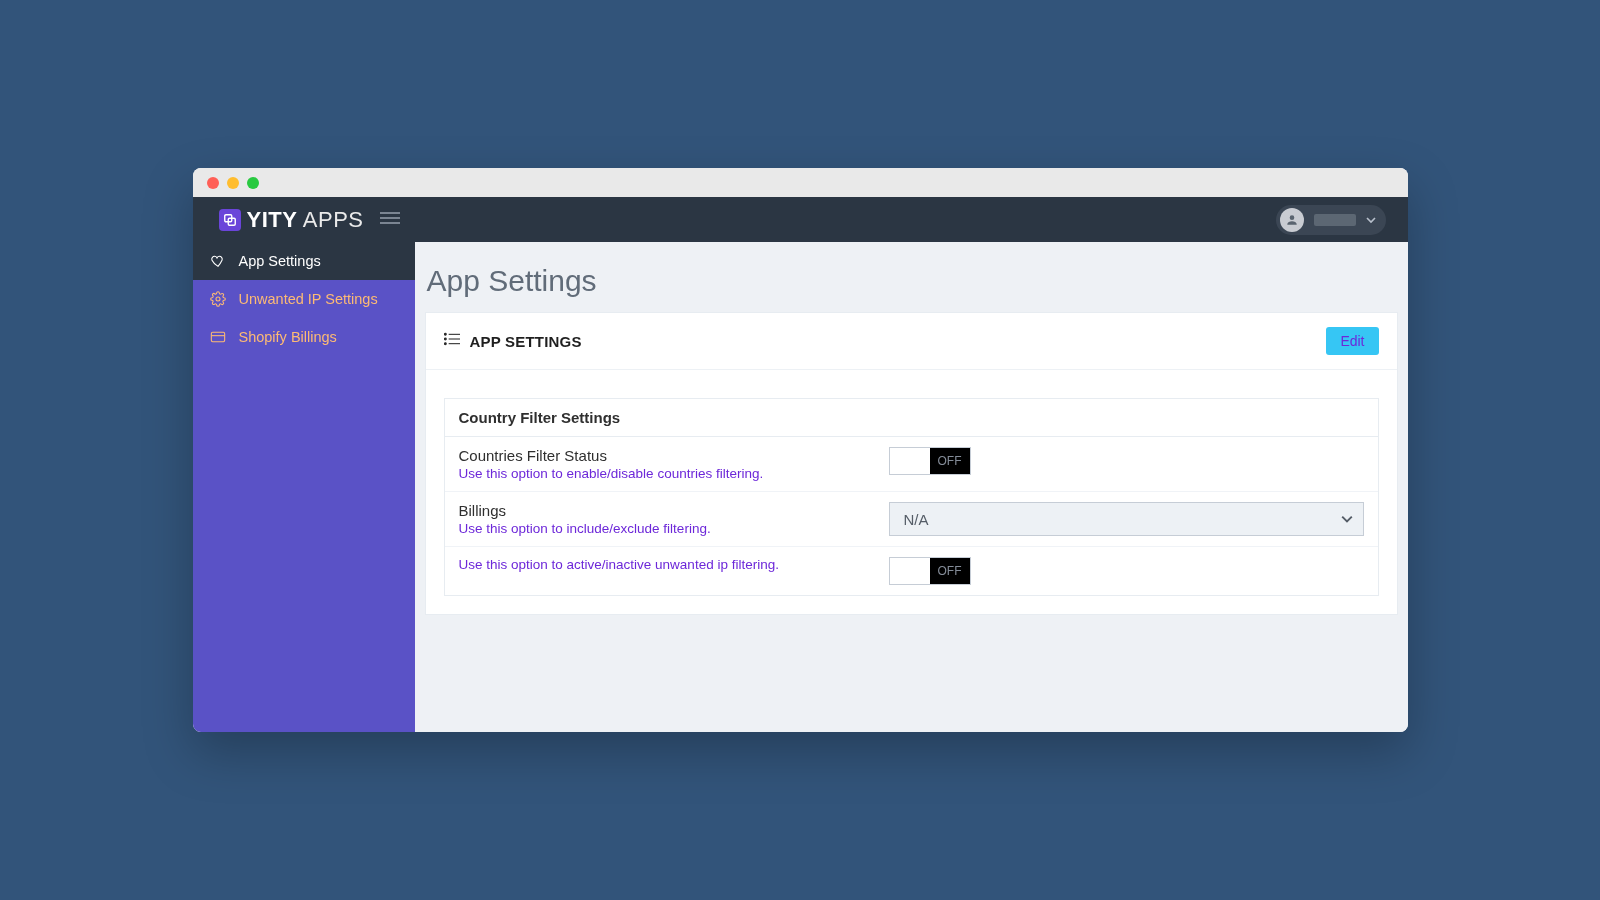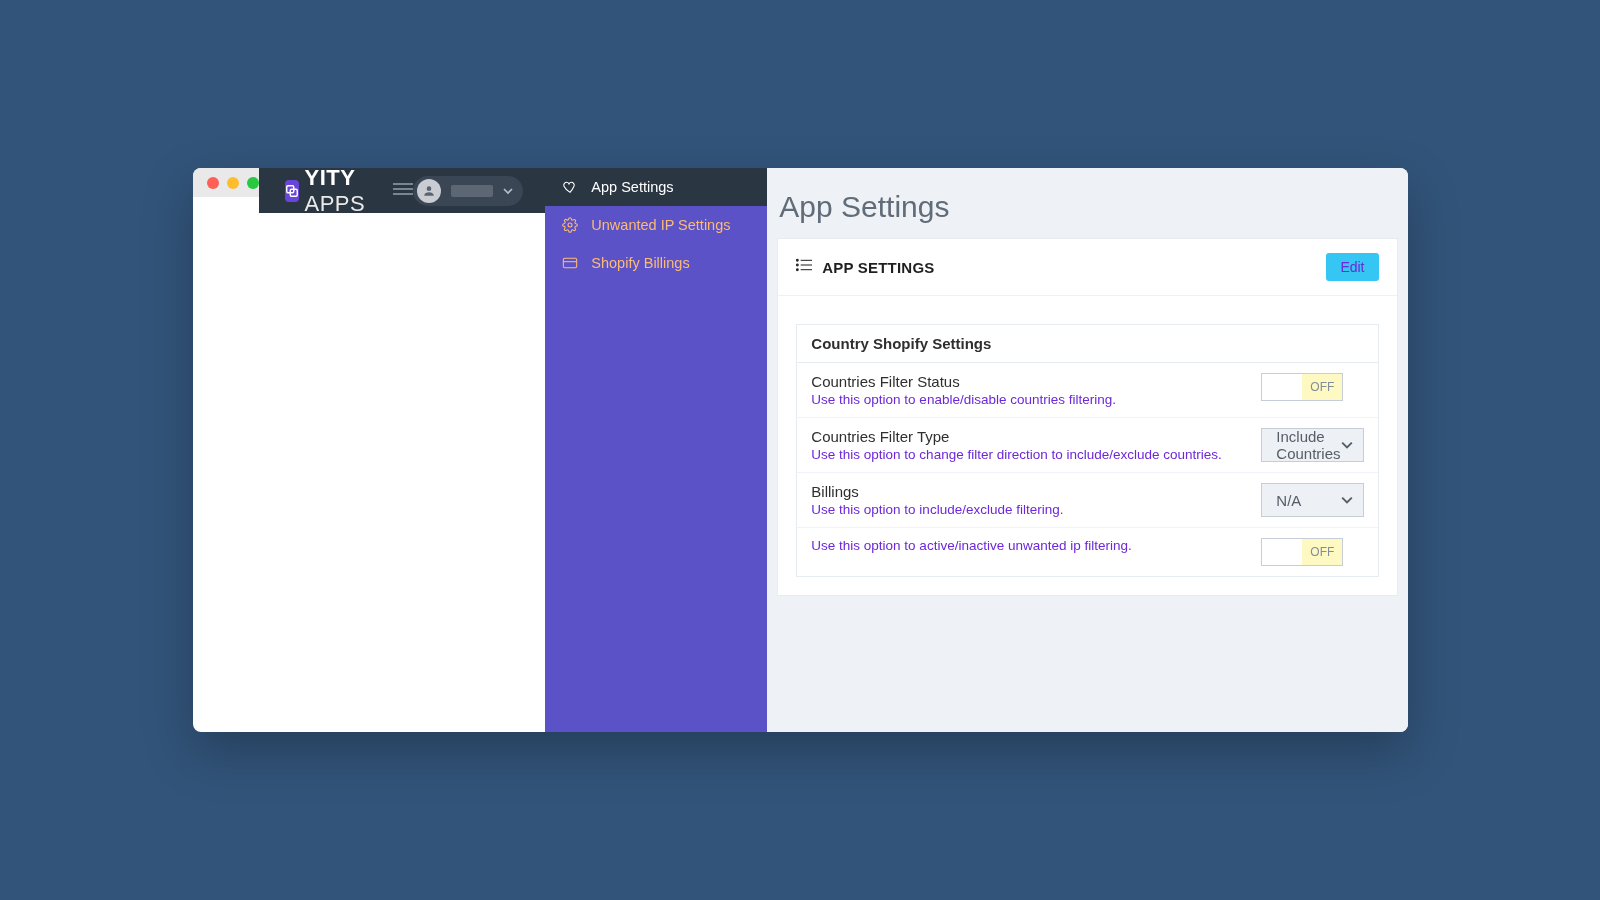--- a/index.html
+++ b/index.html
@@ -12,20 +12,21 @@
     justify-content: center;
   }
   .window {
     width: 1215px;
     height: 564px;
     background: #fff;
     border-radius: 8px;
     overflow: hidden;
     box-shadow: 0 20px 50px rgba(0,0,0,.25);
     display: flex;
+    flex-direction: column;
   }
   
   .titlebar {
     height: 29px;
     background: #e9e9e9;
     display: flex;
     align-items: center;
     padding-left: 14px;
     gap: 8px;
   }
@@ -109,35 +110,35 @@
   .panel-body { padding: 28px 18px 18px 18px; }
 
   .section {
     border: 1px solid #e7ecf1;
   }
   .section-title {
     padding: 10px 14px; font-size: 15px; font-weight: 700; color: #2f2f2f;
     border-bottom: 1px solid #e7ecf1;
   }
   .row {
-    display: flex; align-items: flex-start; gap: 20px;
+    display: flex; align-items: flex-start; 
     padding: 10px 14px; border-bottom: 1px solid #f0f3f7;
   }
   .row:last-child { border-bottom: 0; }
   .row-left { flex: 0 0 430px; }
   .row-right { flex: 1; display: flex; }
   .row-label { font-size: 15px; color: #2f2f2f; margin-bottom: 2px; }
   .row-help { font-size: 13.5px; color: #6d28d9; }
 
   .toggle {
     display: inline-flex; width: 82px; height: 28px;
     background: #fff; border: 1px solid #c6cdd6;
   }
   .toggle .side { flex: 1; display: flex; align-items: center; justify-content: center; font-size: 12px; }
-  .toggle .side.off { background: #fef9c3; color: #848c98; }
+  .toggle .side.off { background: #000000; color: #848c98; }
   .toggle .side.on { color: #9aa2ad; }
 
   .select {
     width: 100%; height: 34px; background: #edf1f5; border: 1px solid #c6cdd6;
     display: flex; align-items: center; justify-content: space-between;
     padding: 0 10px 0 14px; font-size: 15px; color: #555d67; cursor: pointer;
   }
   .select svg { width: 12px; height: 12px; }
 </style>
 </head>
@@ -235,51 +236,35 @@
                   <line x1="7" y1="17" x2="24" y2="17"></line>
                 </svg>
             </span>
             <span class="panel-caption">APP SETTINGS</span>
           </div>
           <button class="edit-btn">Edit</button>
         </div>
 
         <div class="panel-body">
           <div class="section">
-            <div class="section-title">Country Shopify Settings</div>
+            <div class="section-title">Country Filter Settings</div>
 
             <div class="row">
               <div class="row-left">
                 <div class="row-label">Countries Filter Status</div>
                 <div class="row-help">Use this option to enable/disable countries filtering.</div>
               </div>
               <div class="row-right">
                 <div class="toggle">
                   <span class="side on"></span>
                   <span class="side off">OFF</span>
                 </div>
               </div>
             </div>
 
-            <div class="row">
-              <div class="row-left">
-                <div class="row-label">Countries Filter Type</div>
-                <div class="row-help">Use this option to change filter direction to include/exclude countries.</div>
-              </div>
-              <div class="row-right">
-                <div class="select">
-                  <span>Include Countries</span>
-                  <span>
-                    <svg viewBox="0 0 10 10">
-                        <path d="M1 3l4 4 4-4" fill="none" stroke="#555d67" stroke-width="1.6"></path>
-                      </svg>
-                  </span>
-                </div>
-              </div>
-            </div>
 
             <div class="row">
               <div class="row-left">
                 <div class="row-label">Billings</div>
                 <div class="row-help">Use this option to include/exclude filtering.</div>
               </div>
               <div class="row-right">
                 <div class="select">
                   <span>N/A</span>
                   <span>

